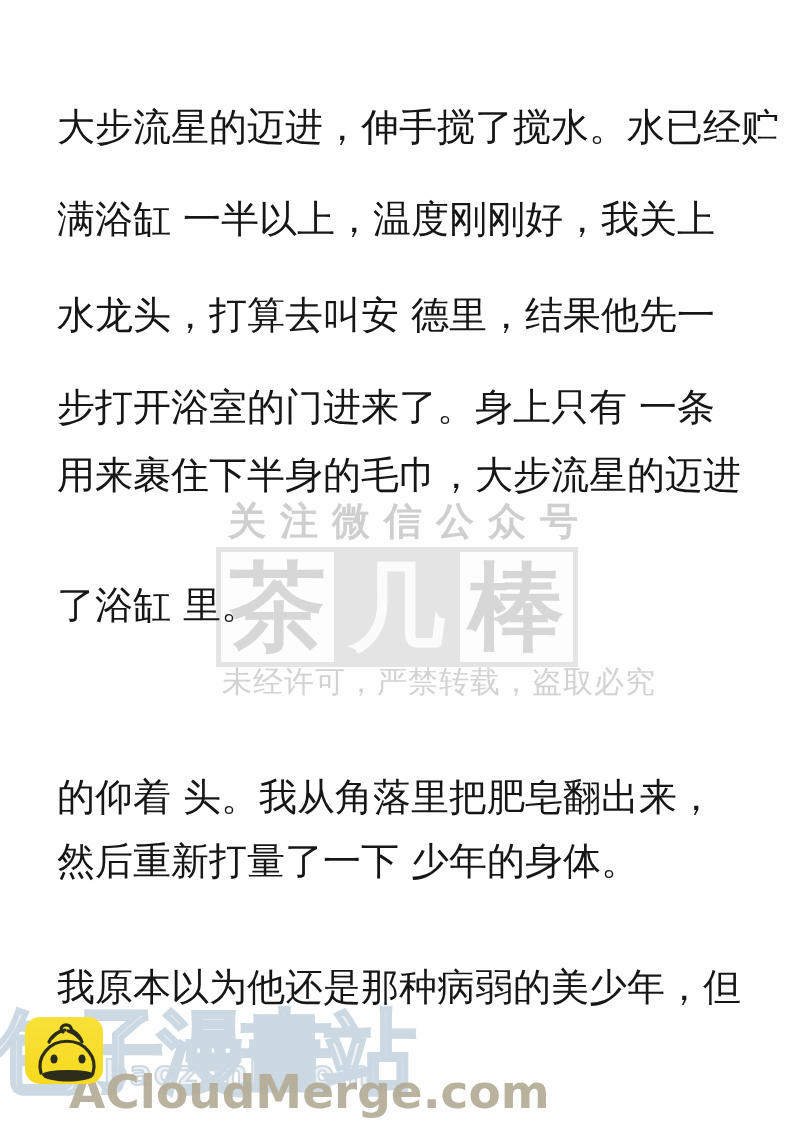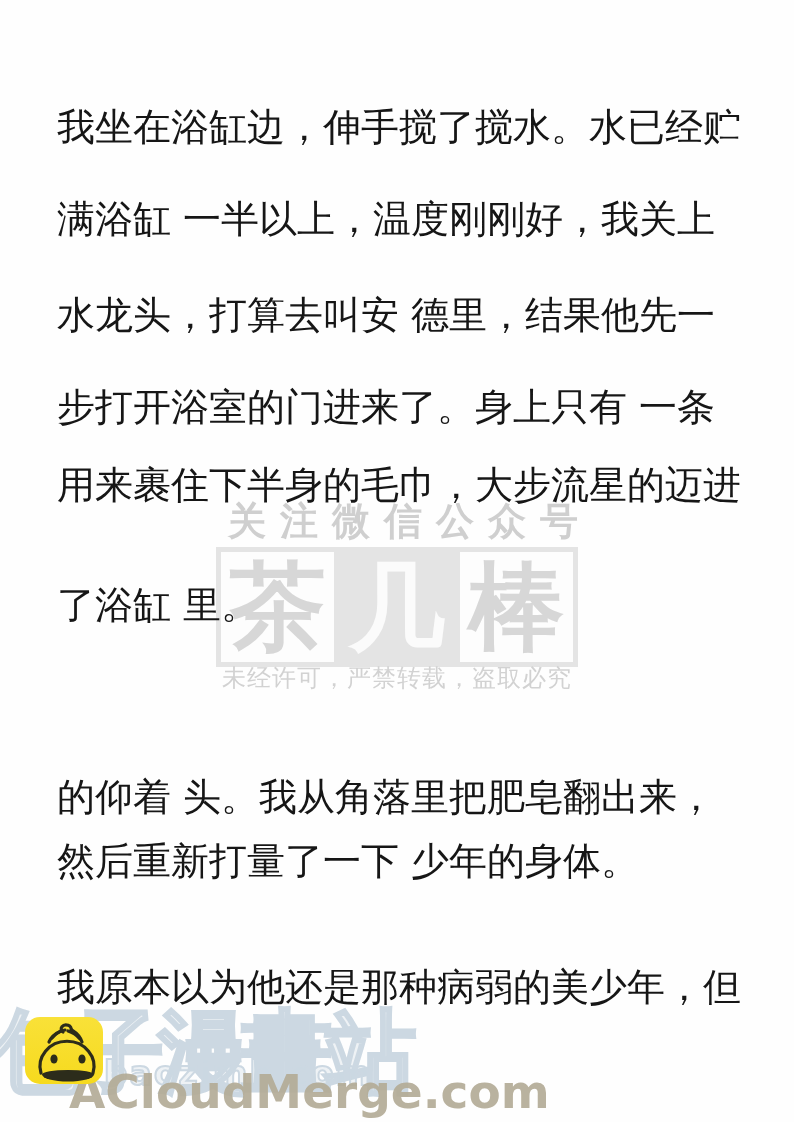--- a/index.html
+++ b/index.html
@@ -55,21 +55,21 @@
     font-size: 96px;
     font-weight: 700;
     line-height: 1;
     overflow: hidden;
   }
   .wm-cell.white { background: #fdfdfd; color: #d7d7d7; }
   .wm-cell.gray  { background: transparent; color: #fbfbfb; }
   .wm-bottom {
     position: absolute;
     left: 222px; top: 662px;
-    font-size: 24px;
+    font-size: 30px;
     letter-spacing: 1px;
     color: #d2d2d2;
     z-index: 1;
     white-space: pre;
   }
 
   
   .wm-outline-cjk {
     position: absolute;
     left: -10px; top: 992px;
@@ -146,23 +146,23 @@
         <path d="M47 13 q8 5 10 12"></path>
       </g>
 
       <ellipse cx="29" cy="42" rx="3.6" ry="4.6" fill="#2c2c1b"></ellipse>
       <ellipse cx="57" cy="42" rx="3.6" ry="4.6" fill="#2c2c1b"></ellipse>
 
       <path d="M17 57.5 a26 7 0 0 0 52 0 a26 4.5 0 0 0 -52 0 z" fill="#2c2c1b"></path>
     </svg>
   </div>
 
-  <div class="text-line" style="top:104px">我坐在浴缸边，伸手搅了搅水。水已经贮</div>
+  <div class="text-line" style="top:104px">大步流星的迈进，伸手搅了搅水。水已经贮</div>
   <div class="text-line" style="top:196px">满浴缸 一半以上，温度刚刚好，我关上</div>
   <div class="text-line" style="top:384px">步打开浴室的门进来了。身上只有 一条</div>
   <div class="text-line" style="top:292px">水龙头，打算去叫安 德里，结果他先一</div>
-  <div class="text-line" style="top:462px">用来裹住下半身的毛巾，大步流星的迈进</div>
+  <div class="text-line" style="top:452px">用来裹住下半身的毛巾，大步流星的迈进</div>
   <div class="text-line" style="top:582px">了浴缸 里。</div>
   <div class="text-line" style="top:774px">的仰着 头。我从角落里把肥皂翻出来，</div>
   <div class="text-line" style="top:838px">然后重新打量了一下 少年的身体。</div>
   <div class="text-line" style="top:964px">我原本以为他还是那种病弱的美少年，但</div>
 
 </div>
 
 </body></html>

